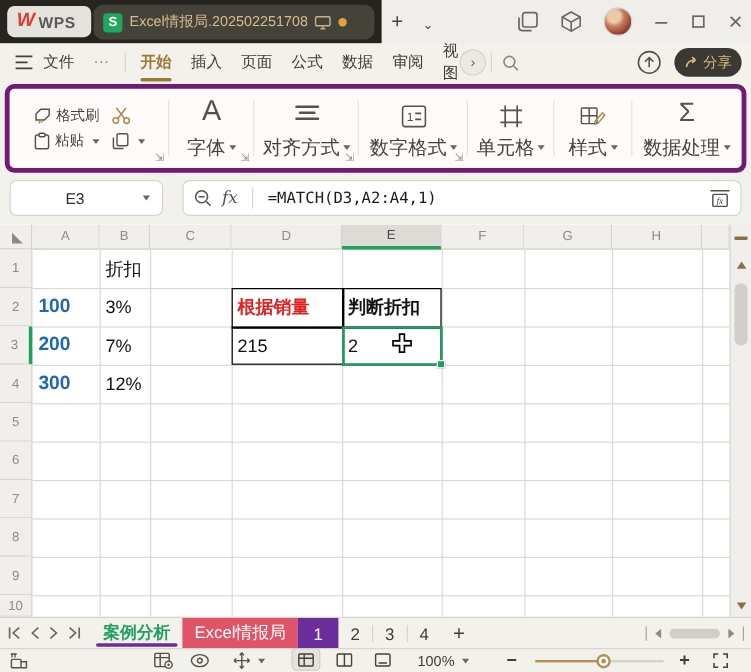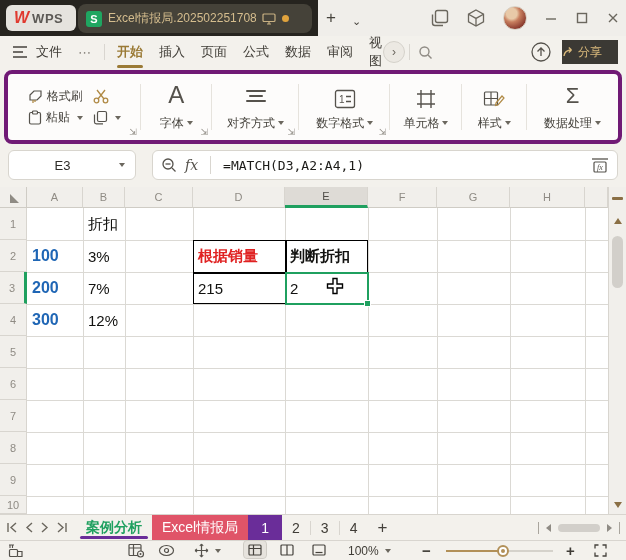--- a/index.html
+++ b/index.html
@@ -23,28 +23,28 @@
   .avatar { width:24px; height:24px; border-radius:50%; background:radial-gradient(circle at 35% 30%, #e8c9a8 0 25%, #c87f5f 40%, #8a3a2e 75%, #5e2a22 100%); border:1px solid #d8d2c6; }
 
   
   .menubar { position:absolute; top:36px; left:0; width:626px; height:32px; display:flex; align-items:center; }
   .menu-item { font-size:13px; color:#3f3c36; padding:0 8px; position:relative; }
   .menu-item.active { color:#9a7a35; font-weight:bold; }
   .menu-item.active .mline { position:absolute; left:8px; right:8px; bottom:-7px; height:3px; border-radius:2px; background:#9a7a35; }
   .menu-item.clipped { width:26px; overflow:hidden; padding-right:0; }
   .vdiv { width:1px; height:16px; background:#d9d6d0; margin:0 4px; }
   .circle-btn { width:22px; height:22px; border-radius:50%; background:#ece9e3; border:1px solid #d5d2cb; color:#6b675e; display:flex; align-items:center; justify-content:center; font-size:12px; margin-left:-4px; z-index:2; }
-  .share-btn { position:absolute; right:8px; top:4px; width:56px; height:24px; background:#3b3934; border-radius:0; color:#d9b97b; display:flex; align-items:center; justify-content:flex-start; gap:3px; font-size:12px; }
+  .share-btn { position:absolute; right:8px; top:4px; width:56px; height:24px; background:#3b3934; border-radius:12px; color:#d9b97b; display:flex; align-items:center; justify-content:center; gap:3px; font-size:12px; }
   .upload-btn { position:absolute; right:74px; top:5px; }
 
   
   .toolbar { position:absolute; top:70px; left:4px; width:618px; height:74px; background:#fdfcfb; border:4px solid #701a75; border-radius:8px; display:flex; align-items:stretch; }
   .tgroup { position:relative; display:flex; flex-direction:column; align-items:center; justify-content:center; gap:6px; }
   .tgroup .gdiv { position:absolute; right:0; top:10px; bottom:10px; width:1px; background:#e6e3dd; }
-  .tlabel { font-size:12px; color:#45423c; white-space:nowrap; }
+  .tlabel { font-size:16px; color:#45423c; white-space:nowrap; }
   .chev { display:inline-block; width:0; height:0; border-left:3.5px solid transparent; border-right:3.5px solid transparent; border-top:4px solid #6b675e; margin-left:3px; vertical-align:middle; }
   .corner-arrow { position:absolute; right:4px; bottom:3px; color:#8f8b84; font-size:9px; }
   .clip-grid { display:grid; grid-template-columns:auto auto; grid-gap:4px 10px; align-items:center; padding:0 10px; }
   .clip-item { display:flex; align-items:center; gap:4px; font-size:12px; color:#45423c; }
   .big-icon { height:26px; display:flex; align-items:flex-end; justify-content:center; color:#55524c; }
   .alines div { background:#55524c; height:2px; margin:3px auto; border-radius:1px; }
 
   
   .fbar { position:absolute; top:150px; left:0; width:626px; height:30px; }
   .namebox { position:absolute; left:8px; top:0; width:128px; height:30px; background:#fff; border:1px solid #d8d5ce; border-radius:6px; display:flex; align-items:center; }

